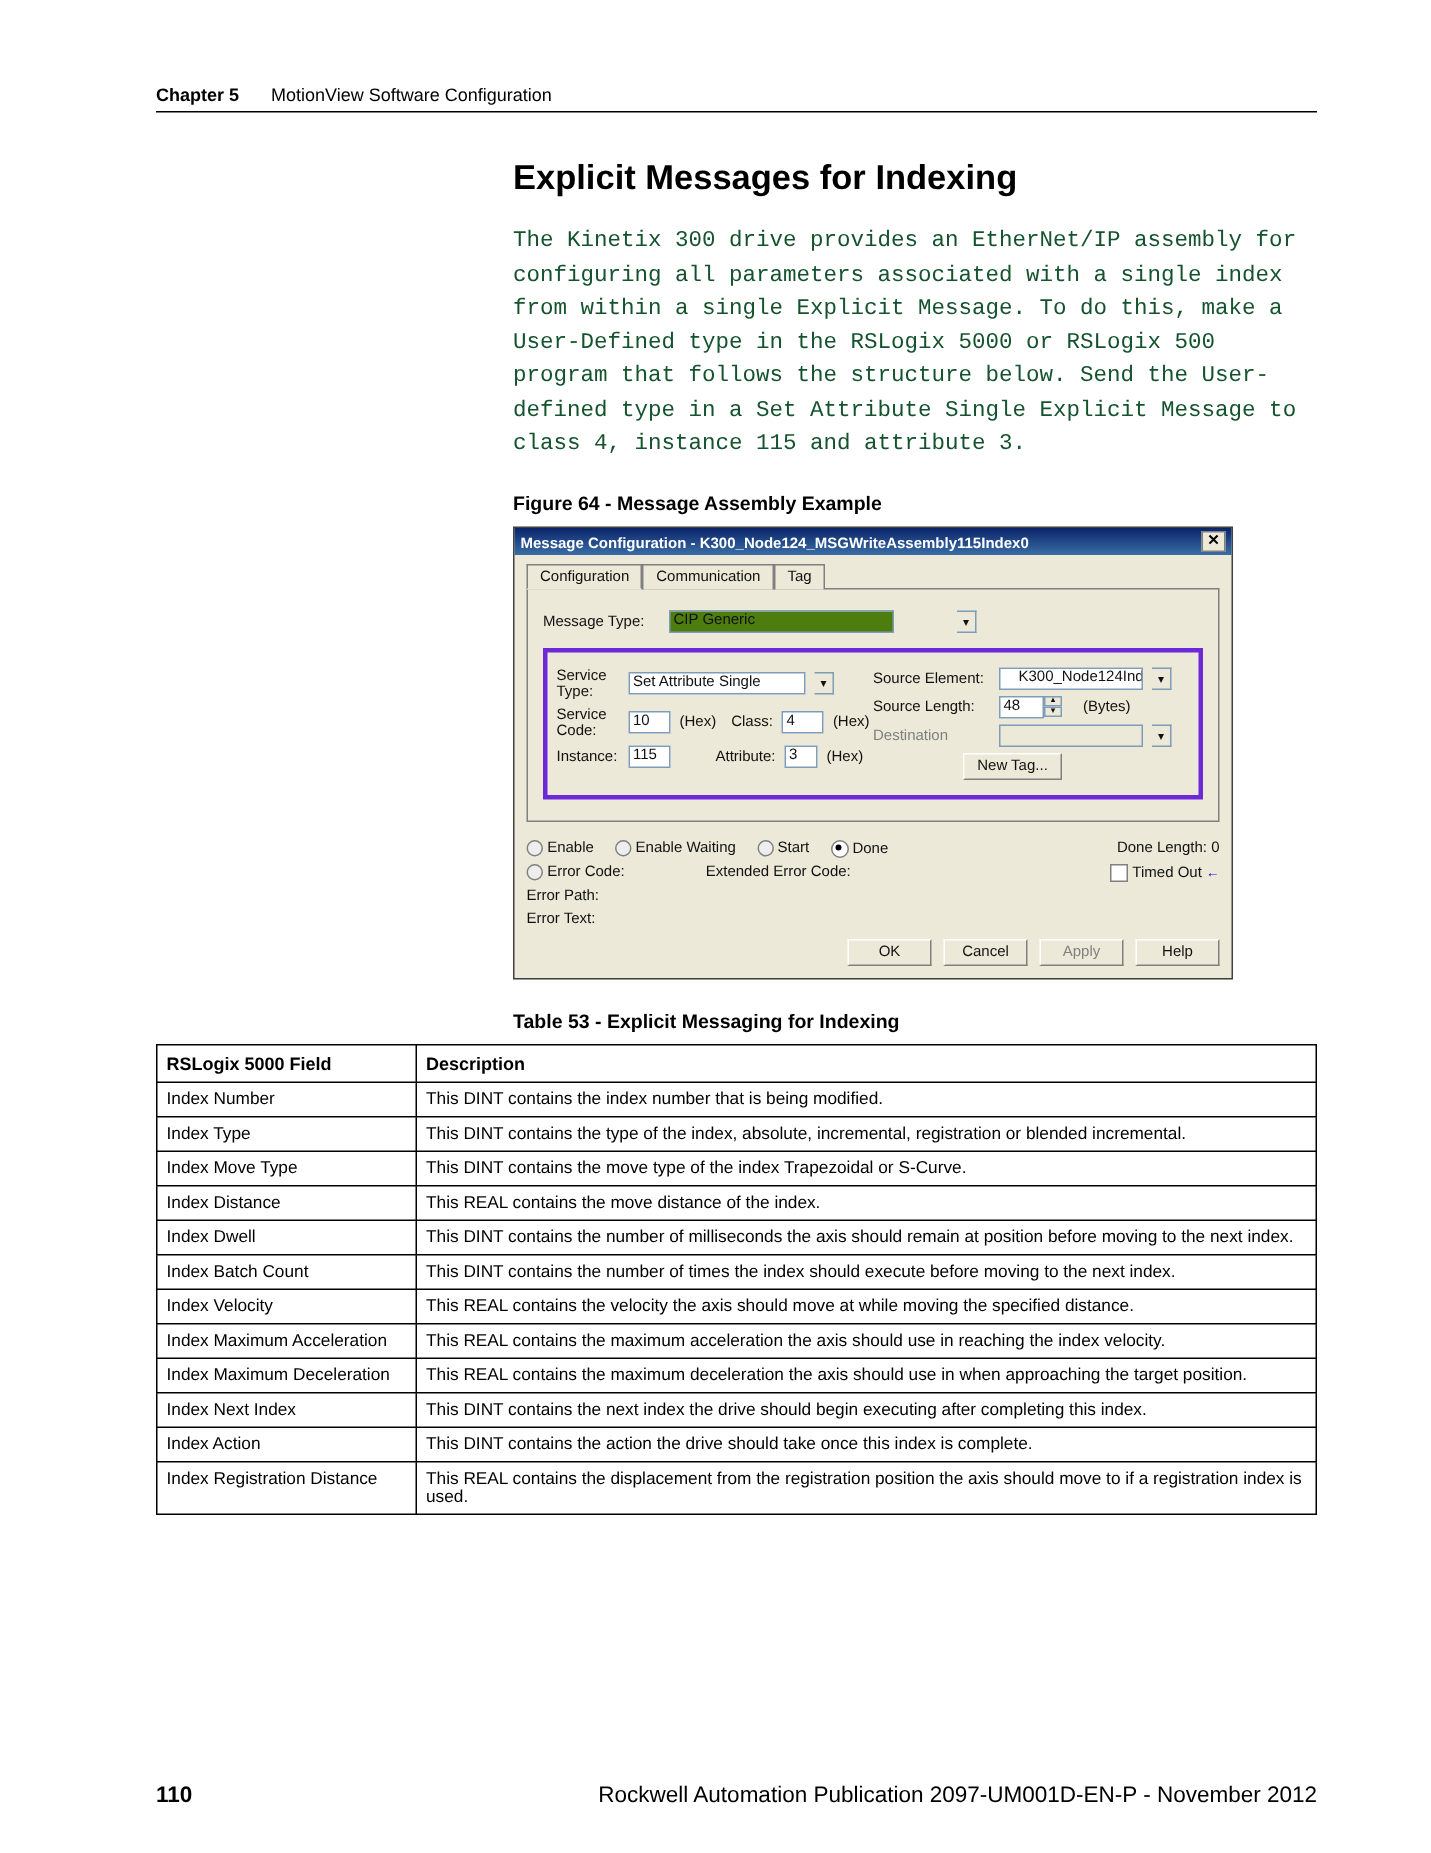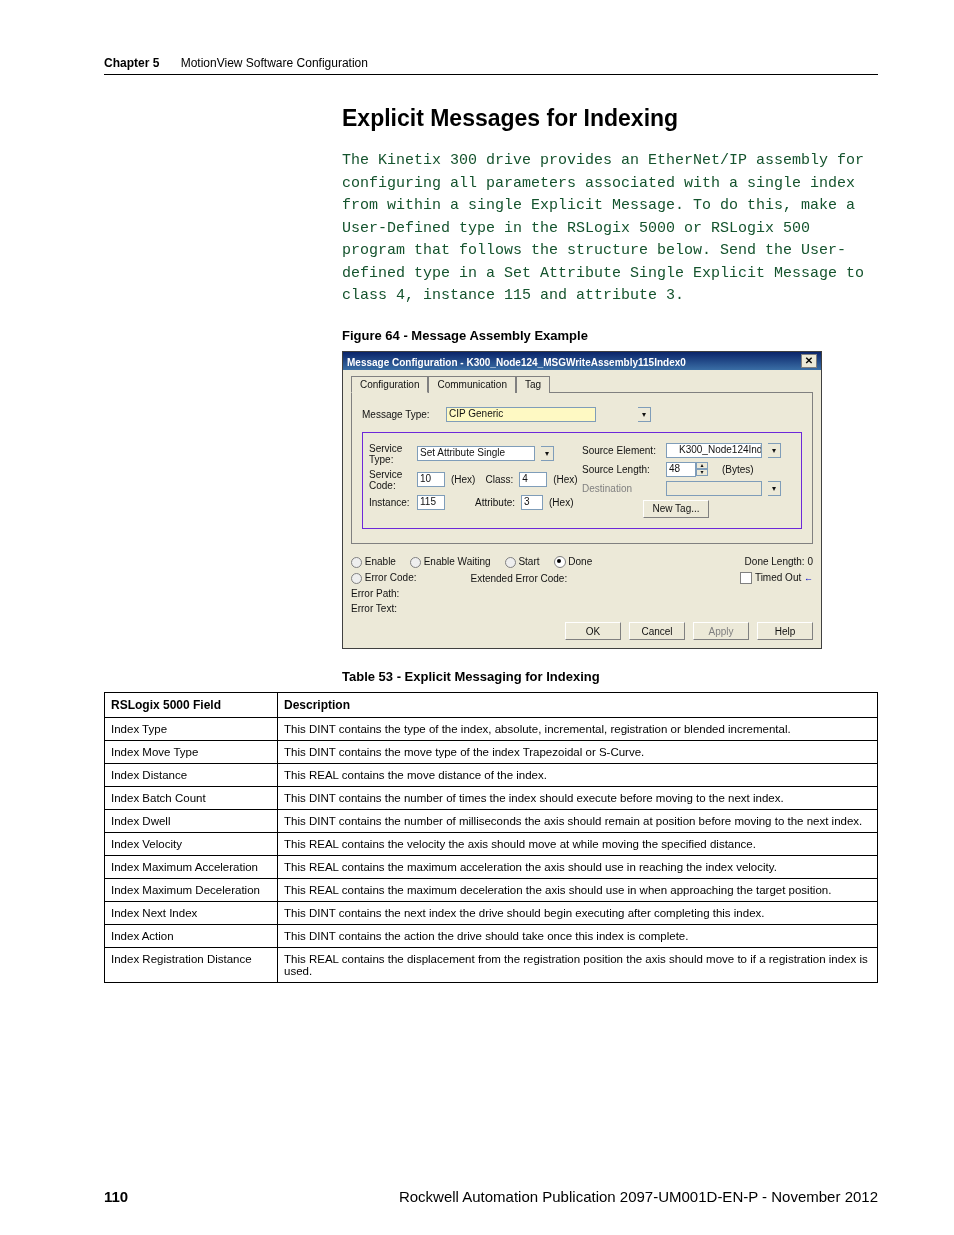--- a/index.html
+++ b/index.html
@@ -114,21 +114,21 @@
   .dropdown-btn {
     width:13px;height:15px;
     background:#ece9d8;
     border:1px solid #7f9db9;
     border-left:none;
     box-sizing:border-box;
     display:inline-flex;align-items:center;justify-content:center;
     font-size:8px;
   }
   .subpanel {
-    border:1px solid #6d28d9;
+    border:3px solid #6d28d9;
     padding:6px;
     display:flex;
     gap:0;
   }
   .subpanel .col { flex:1; }
   .btn3d {
     background:#ece9d8;
     border:1px solid #808080;
     border-top-color:#fff;border-left-color:#fff;
     padding:1px 8px;
@@ -213,21 +213,21 @@
       </div>
       <div class="dialog-body">
         <div class="tabs">
           <div class="tab active">Configuration</div>
           <div class="tab inactive">Communication</div>
           <div class="tab inactive">Tag</div>
         </div>
         <div class="panel">
           <div class="row">
             <span class="lbl" style="width:78px;">Message Type:</span>
-            <span class="field" style="width:150px;background:#fef9c3;">CIP Generic</span>
+            <span class="field" style="width:150px;background:#4d7c0f;">CIP Generic</span>
             <span style="width:30px;"></span>
             <span class="dropdown-btn">▾</span>
           </div>
 
           <div class="subpanel" style="margin-top:10px;">
             <div class="col">
               <div class="row">
                 <span class="lbl" style="width:42px;white-space:pre;">Service
 Type:</span>
                 <span class="field" style="width:118px;">Set Attribute Single</span>
@@ -313,38 +313,42 @@
 
   <table class="data-table" style="width:774px;margin-left:0;">
     <thead>
       <tr>
         <th style="width:160px;">RSLogix 5000 Field</th>
         <th>Description</th>
       </tr>
     </thead>
     <tbody id="tbody">
         <tr>
+          <td class="field-col">Index Number</td>
+          <td class="desc-col">This DINT contains the index number that is being modified.</td>
+        </tr>
+        <tr>
           <td class="field-col">Index Type</td>
           <td class="desc-col">This DINT contains the type of the index, absolute, incremental, registration or blended incremental.</td>
         </tr>
         <tr>
           <td class="field-col">Index Move Type</td>
           <td class="desc-col">This DINT contains the move type of the index Trapezoidal or S-Curve.</td>
         </tr>
         <tr>
           <td class="field-col">Index Distance</td>
           <td class="desc-col">This REAL contains the move distance of the index.</td>
         </tr>
         <tr>
+          <td class="field-col">Index Dwell</td>
+          <td class="desc-col">This DINT contains the number of milliseconds the axis should remain at position before moving to the next index.</td>
+        </tr>
+        <tr>
           <td class="field-col">Index Batch Count</td>
           <td class="desc-col">This DINT contains the number of times the index should execute before moving to the next index.</td>
-        </tr>
-        <tr>
-          <td class="field-col">Index Dwell</td>
-          <td class="desc-col">This DINT contains the number of milliseconds the axis should remain at position before moving to the next index.</td>
         </tr>
         <tr>
           <td class="field-col">Index Velocity</td>
           <td class="desc-col">This REAL contains the velocity the axis should move at while moving the specified distance.</td>
         </tr>
         <tr>
           <td class="field-col">Index Maximum Acceleration</td>
           <td class="desc-col">This REAL contains the maximum acceleration the axis should use in reaching the index velocity.</td>
         </tr>
         <tr>

